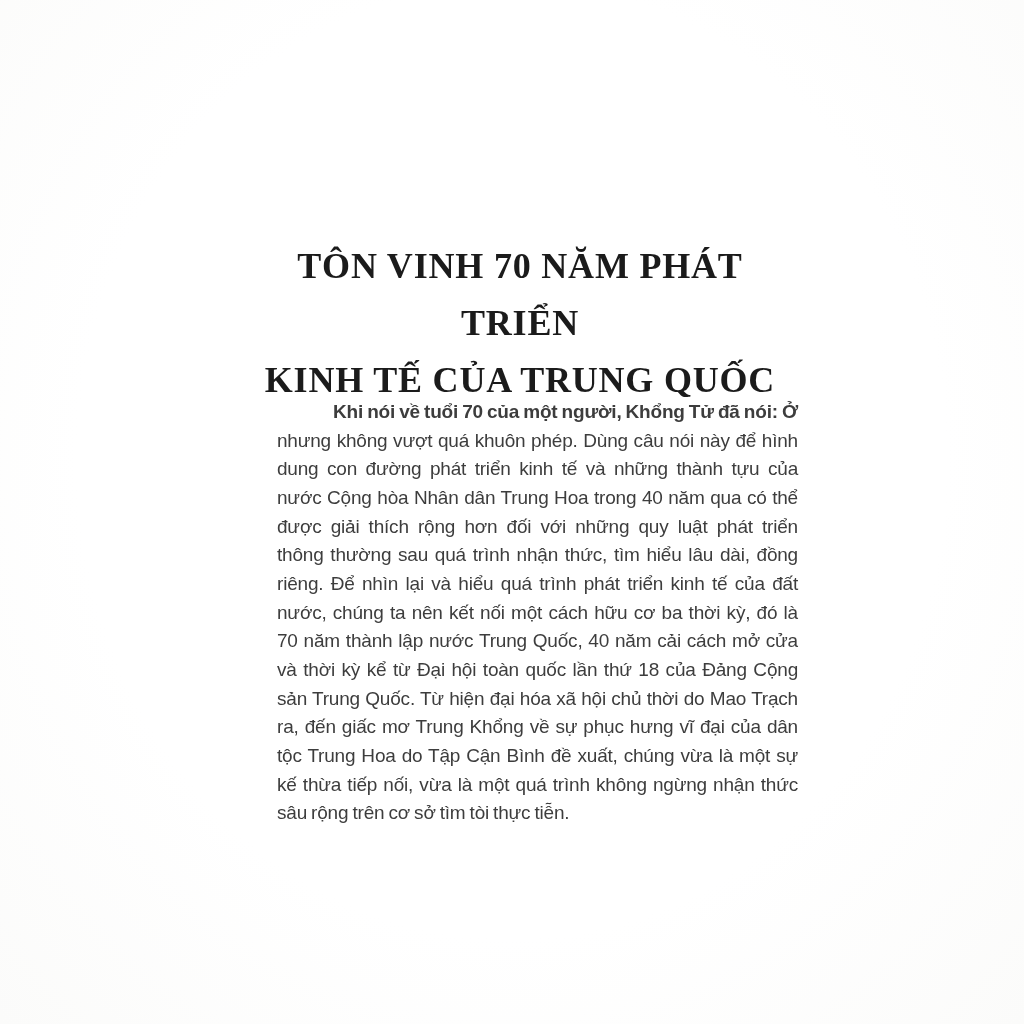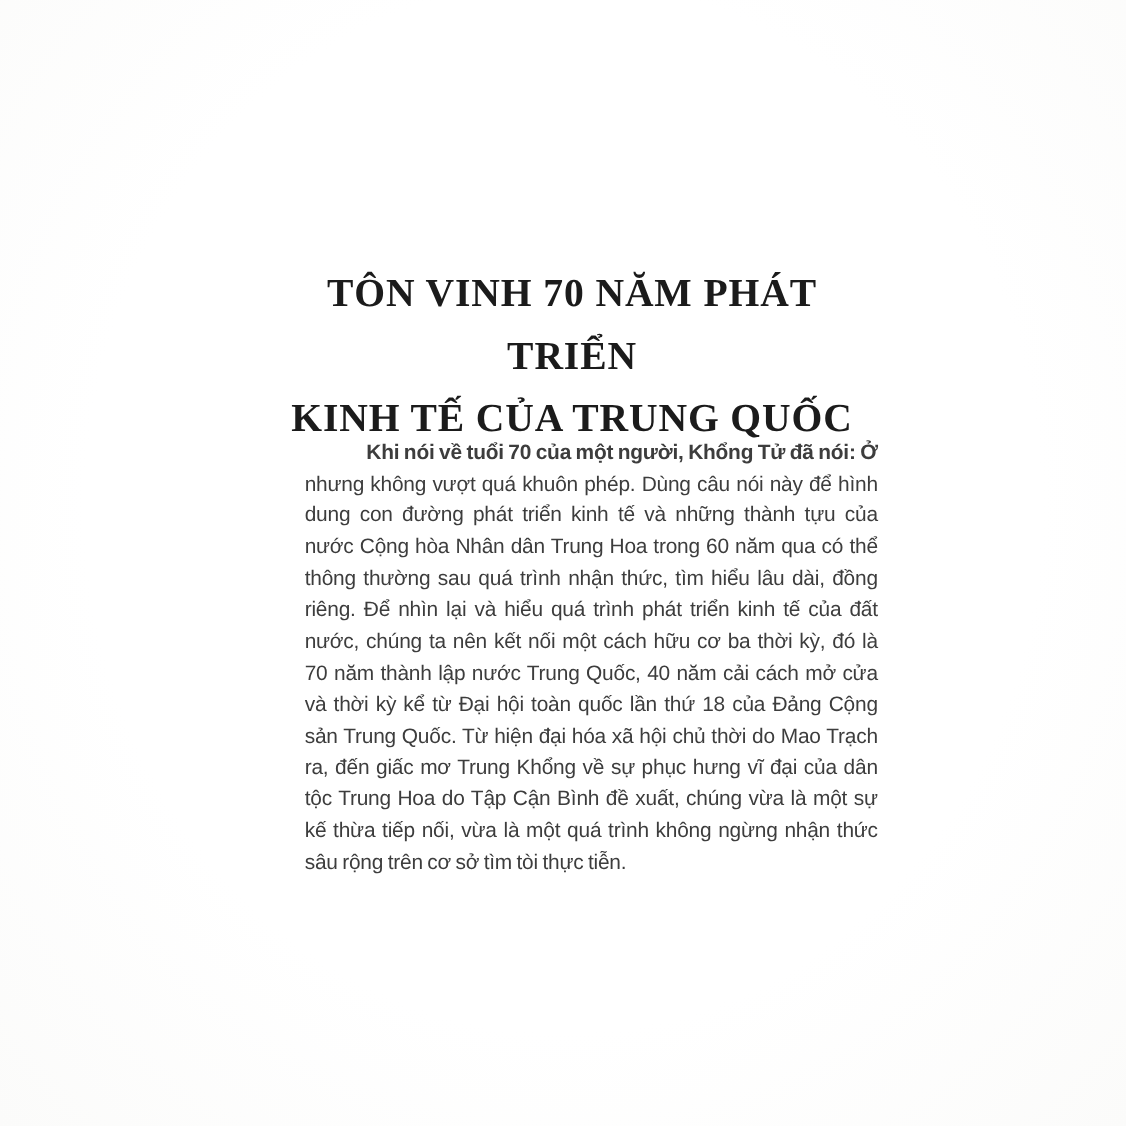--- a/index.html
+++ b/index.html
@@ -61,21 +61,22 @@
 
   <div class="chapter-title">
     <div>TÔN VINH 70 NĂM PHÁT TRIỂN</div>
     <div>KINH TẾ CỦA TRUNG QUỐC</div>
   </div>
 
   <div class="body-block">
     <div class="body-line first-line">Khi nói về tuổi 70 của một người, Khổng Tử đã nói: Ở</div>
     <div class="body-line">nhưng không vượt quá khuôn phép. Dùng câu nói này để hình</div>
     <div class="body-line">dung con đường phát triển kinh tế và những thành tựu của</div>
-    <div class="body-line">nước Cộng hòa Nhân dân Trung Hoa trong 60 năm qua có thể</div>
+    <div class="body-line">nước Cộng hòa Nhân dân Trung Hoa trong 40 năm qua có thể</div>
+    <div class="body-line">được giải thích rộng hơn đối với những quy luật phát triển</div>
     <div class="body-line">thông thường sau quá trình nhận thức, tìm hiểu lâu dài, đồng</div>
     <div class="body-line">riêng. Để nhìn lại và hiểu quá trình phát triển kinh tế của đất</div>
     <div class="body-line">nước, chúng ta nên kết nối một cách hữu cơ ba thời kỳ, đó là</div>
     <div class="body-line">70 năm thành lập nước Trung Quốc, 40 năm cải cách mở cửa</div>
     <div class="body-line">và thời kỳ kể từ Đại hội toàn quốc lần thứ 18 của Đảng Cộng</div>
     <div class="body-line">sản Trung Quốc. Từ hiện đại hóa xã hội chủ thời do Mao Trạch</div>
     <div class="body-line">ra, đến giấc mơ Trung Khổng về sự phục hưng vĩ đại của dân</div>
     <div class="body-line">tộc Trung Hoa do Tập Cận Bình đề xuất, chúng vừa là một sự</div>
     <div class="body-line">kế thừa tiếp nối, vừa là một quá trình không ngừng nhận thức</div>
     <div class="body-line last-line">sâu rộng trên cơ sở tìm tòi thực tiễn.</div>

